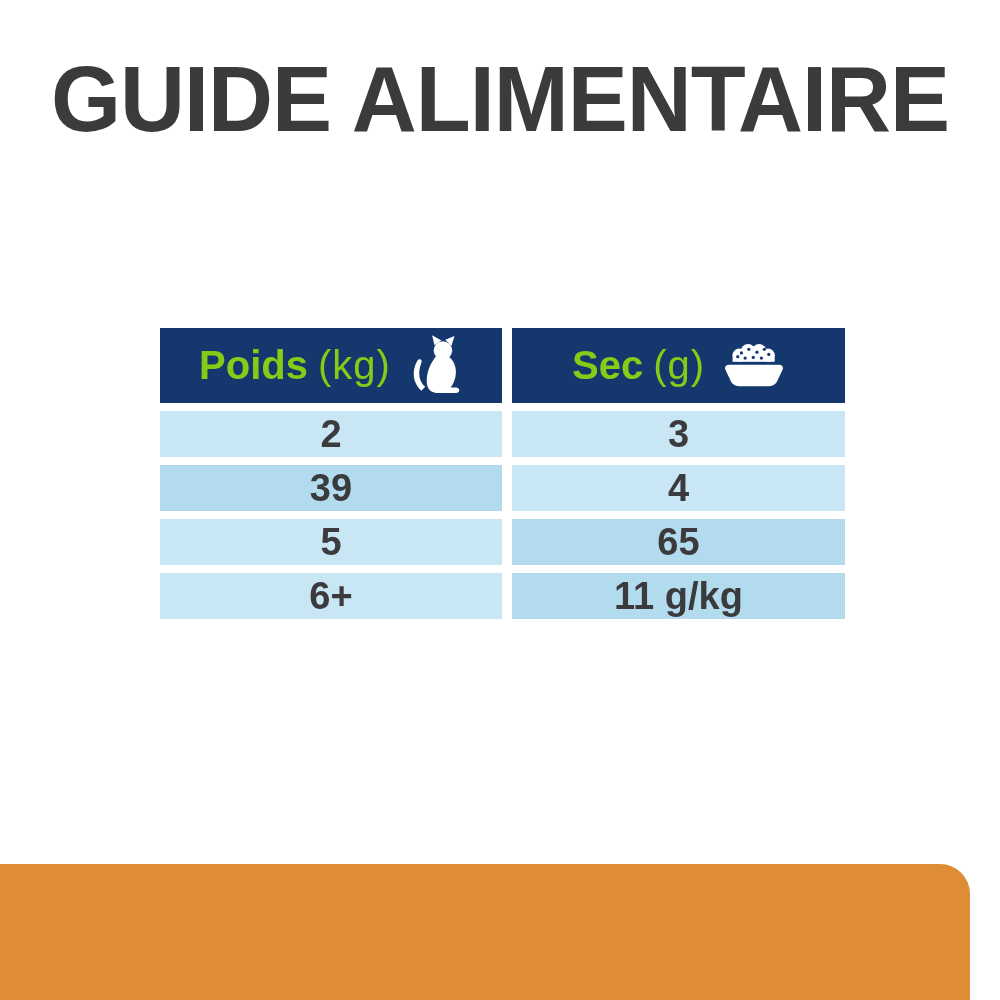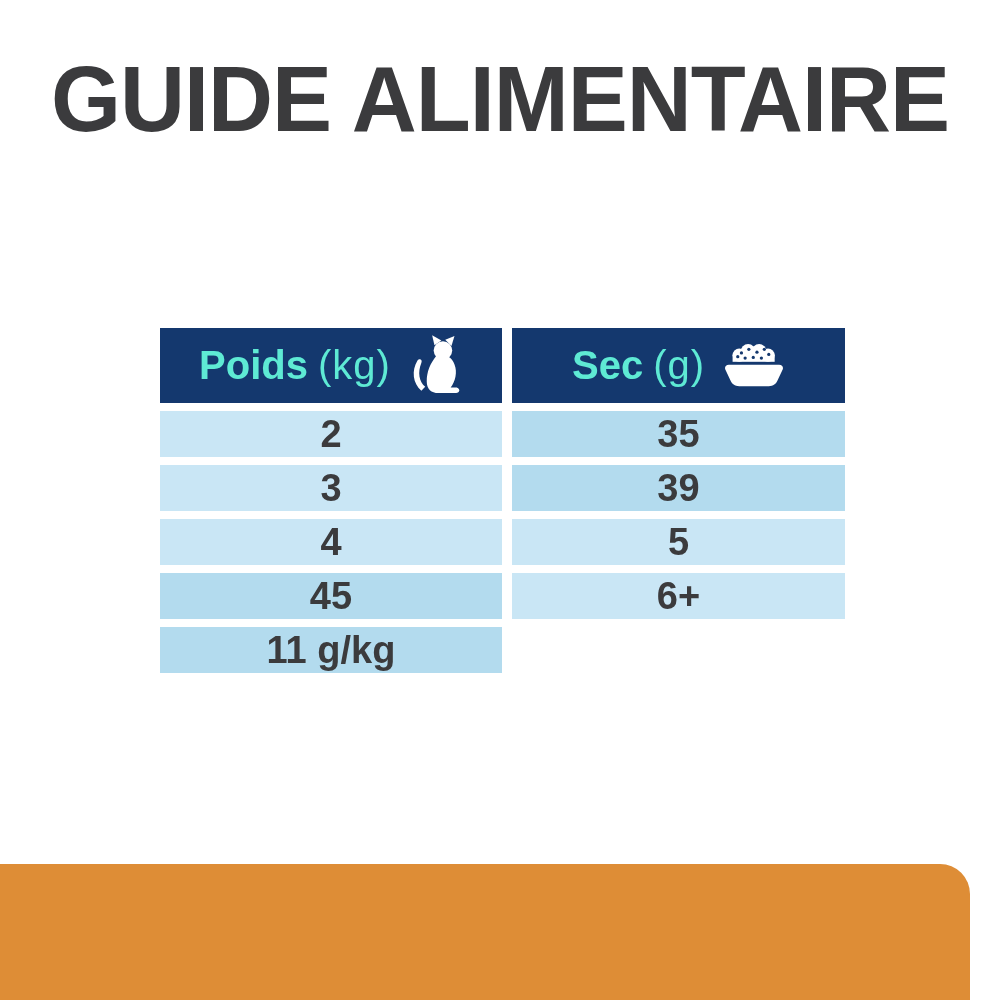--- a/index.html
+++ b/index.html
@@ -25,21 +25,21 @@
   }
   .feed-table{
     position:absolute;left:160px;top:328px;
     display:grid;
     grid-template-columns:342px 333px;
     grid-template-rows:75px repeat(5,46px);
     column-gap:10px;row-gap:8px;
   }
   .hdr{
     background:var(--header_navy);
-    color:#5eead4;
+    color:#84cc16;
     display:flex;align-items:center;justify-content:center;
     font-size:40px;font-weight:bold;
   }
   .hdr .unit{font-weight:400;margin-left:10px;letter-spacing:1px;text-align:center;}
   .hdr .icn{margin-left:18px;display:flex;align-items:center;}
   .cell{
     display:flex;align-items:center;justify-content:center;
     font-size:38px;font-weight:bold;color:var(--text_dark);
   }
   .cell.left{background:var(--cell_blue_left);}
@@ -96,28 +96,27 @@
           <circle cx="41" cy="19" r="2.2"></circle>
           <circle cx="52" cy="20" r="2.2"></circle>
           <circle cx="20" cy="18" r="2.2"></circle>
         </g>
         <path fill="#ffffff" d="M8 29 L76 29 C80 29 82 32 81 35 L74 50 C72 55 68 58 62 58 L22 58 C16 58 12 55 10 50 L3 35 C2 32 4 29 8 29 Z"></path>
       </svg>
     </span>
   </div>
 
   <div class="cell left">2</div>
-  <div class="cell right">35</div>
 
   <div class="cell left">3</div>
   <div class="cell right">39</div>
 
   <div class="cell left">4</div>
 
   <div class="cell left">5</div>
-  <div class="cell right">45</div>
+  <div class="cell right">65</div>
 
   <div class="cell left">6+</div>
   <div class="cell right">11 g/kg</div>
 
 </div>
 
 <div class="accent-bar"></div>
 
 </body></html>

